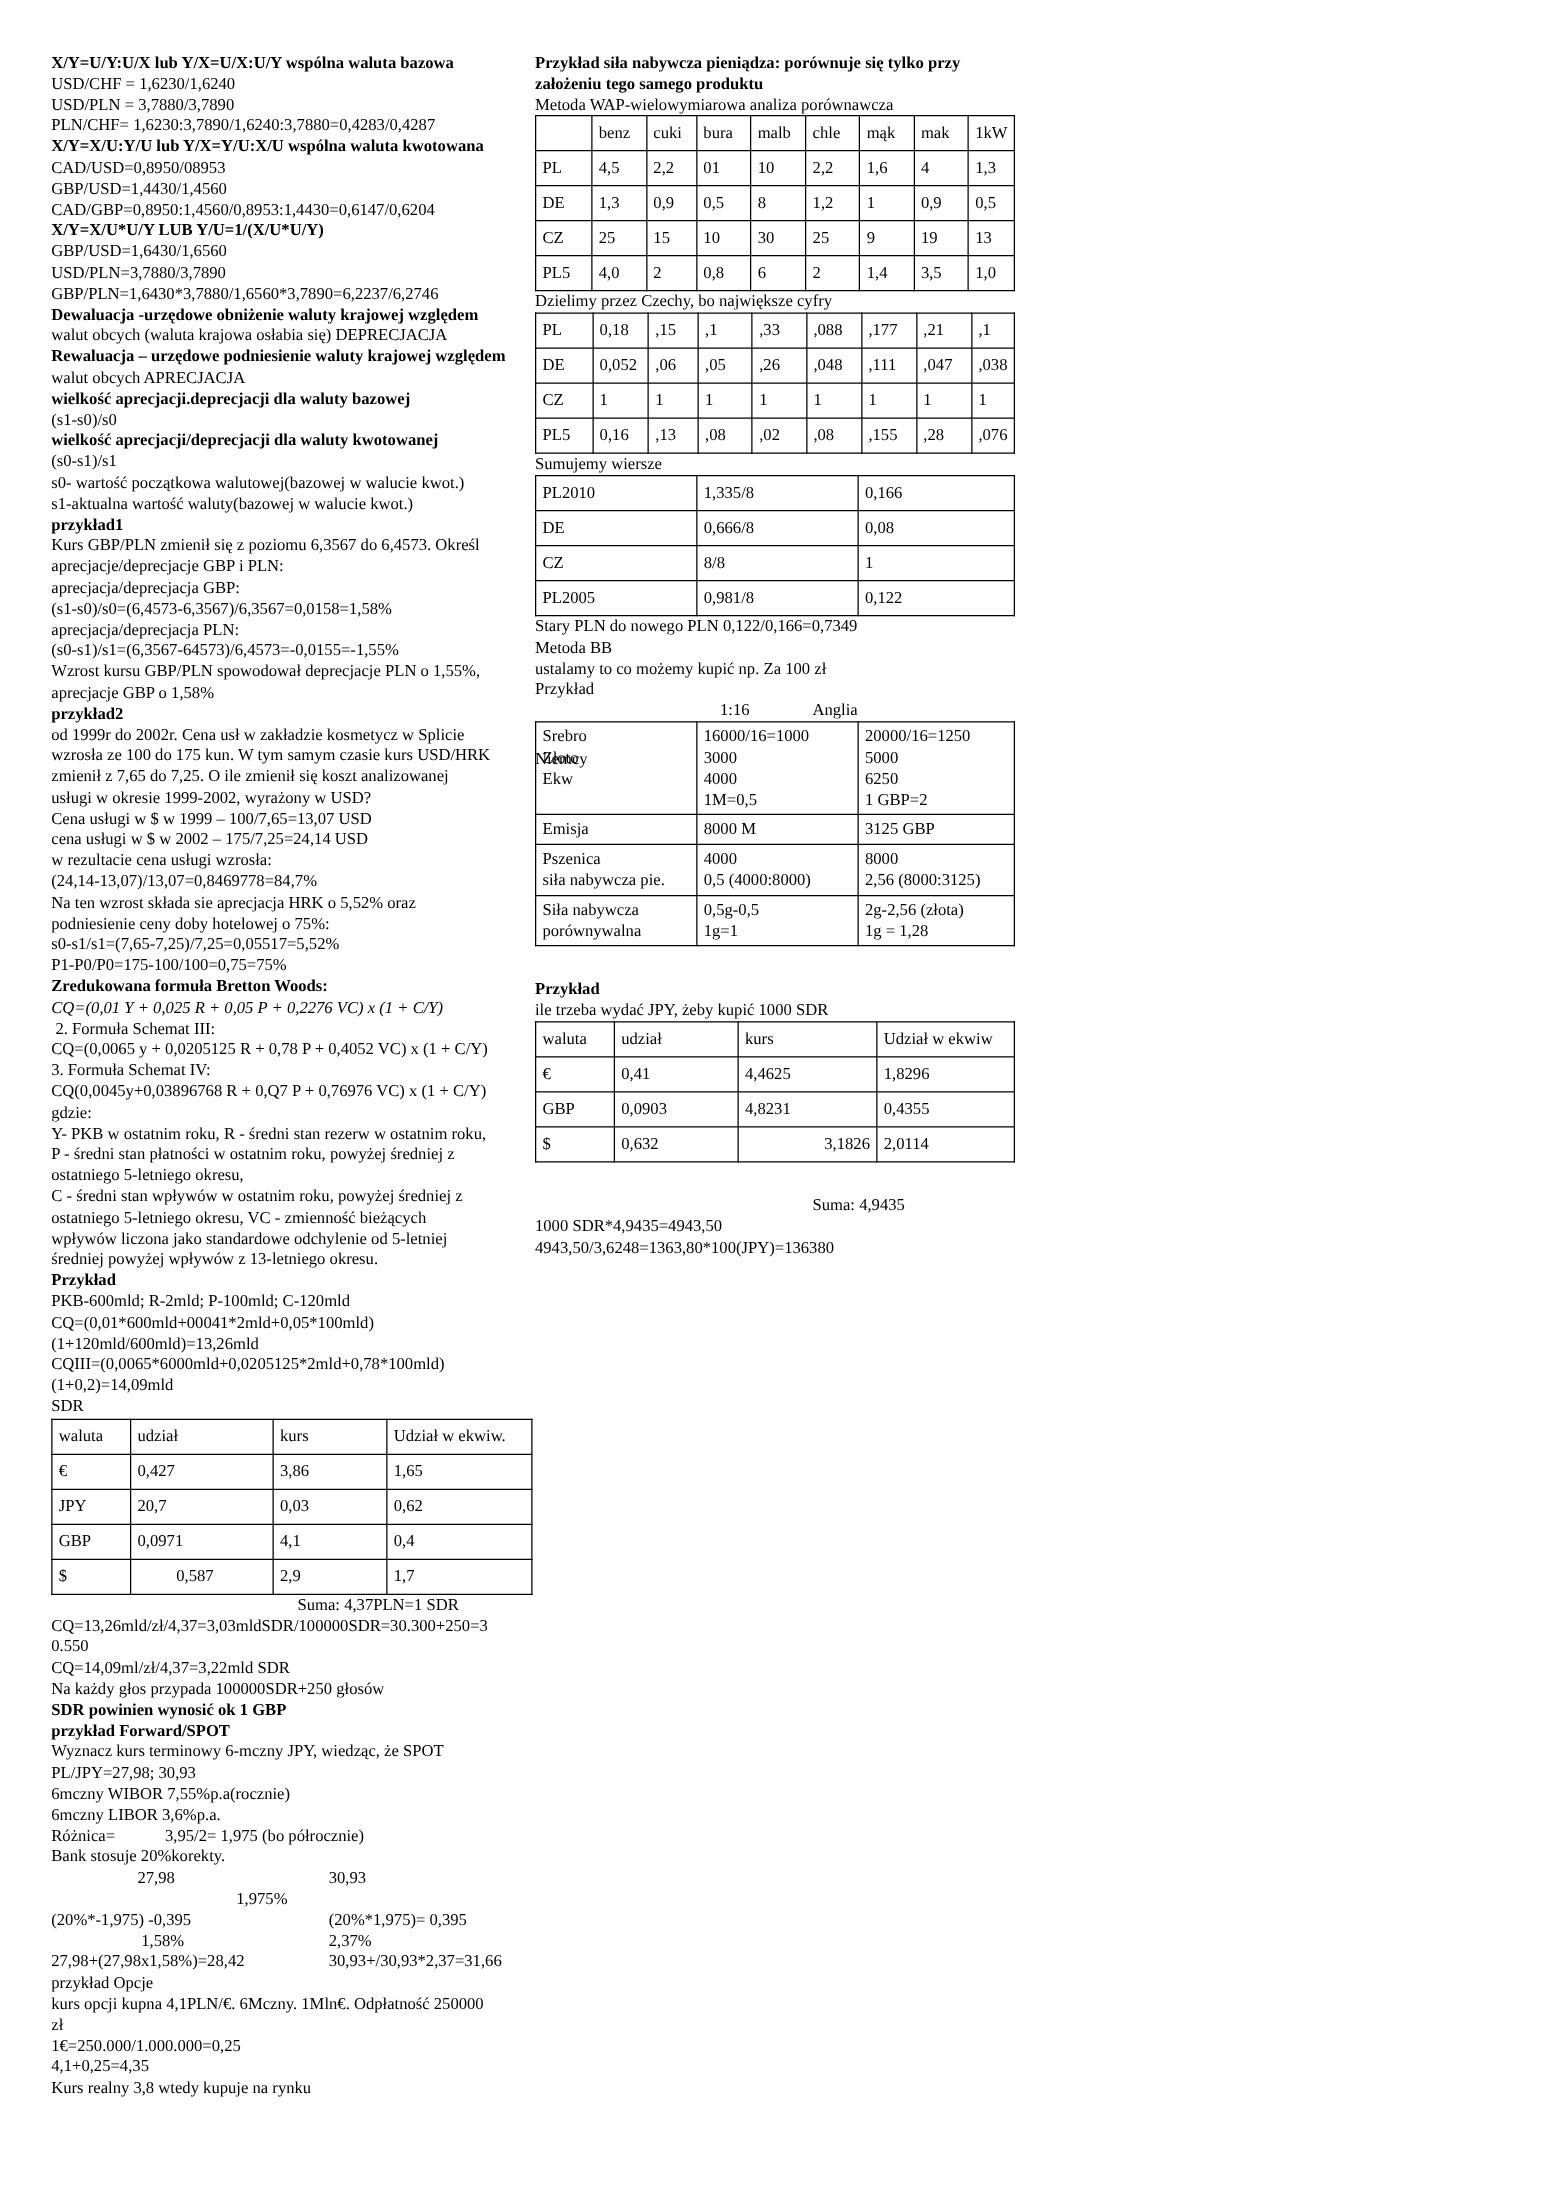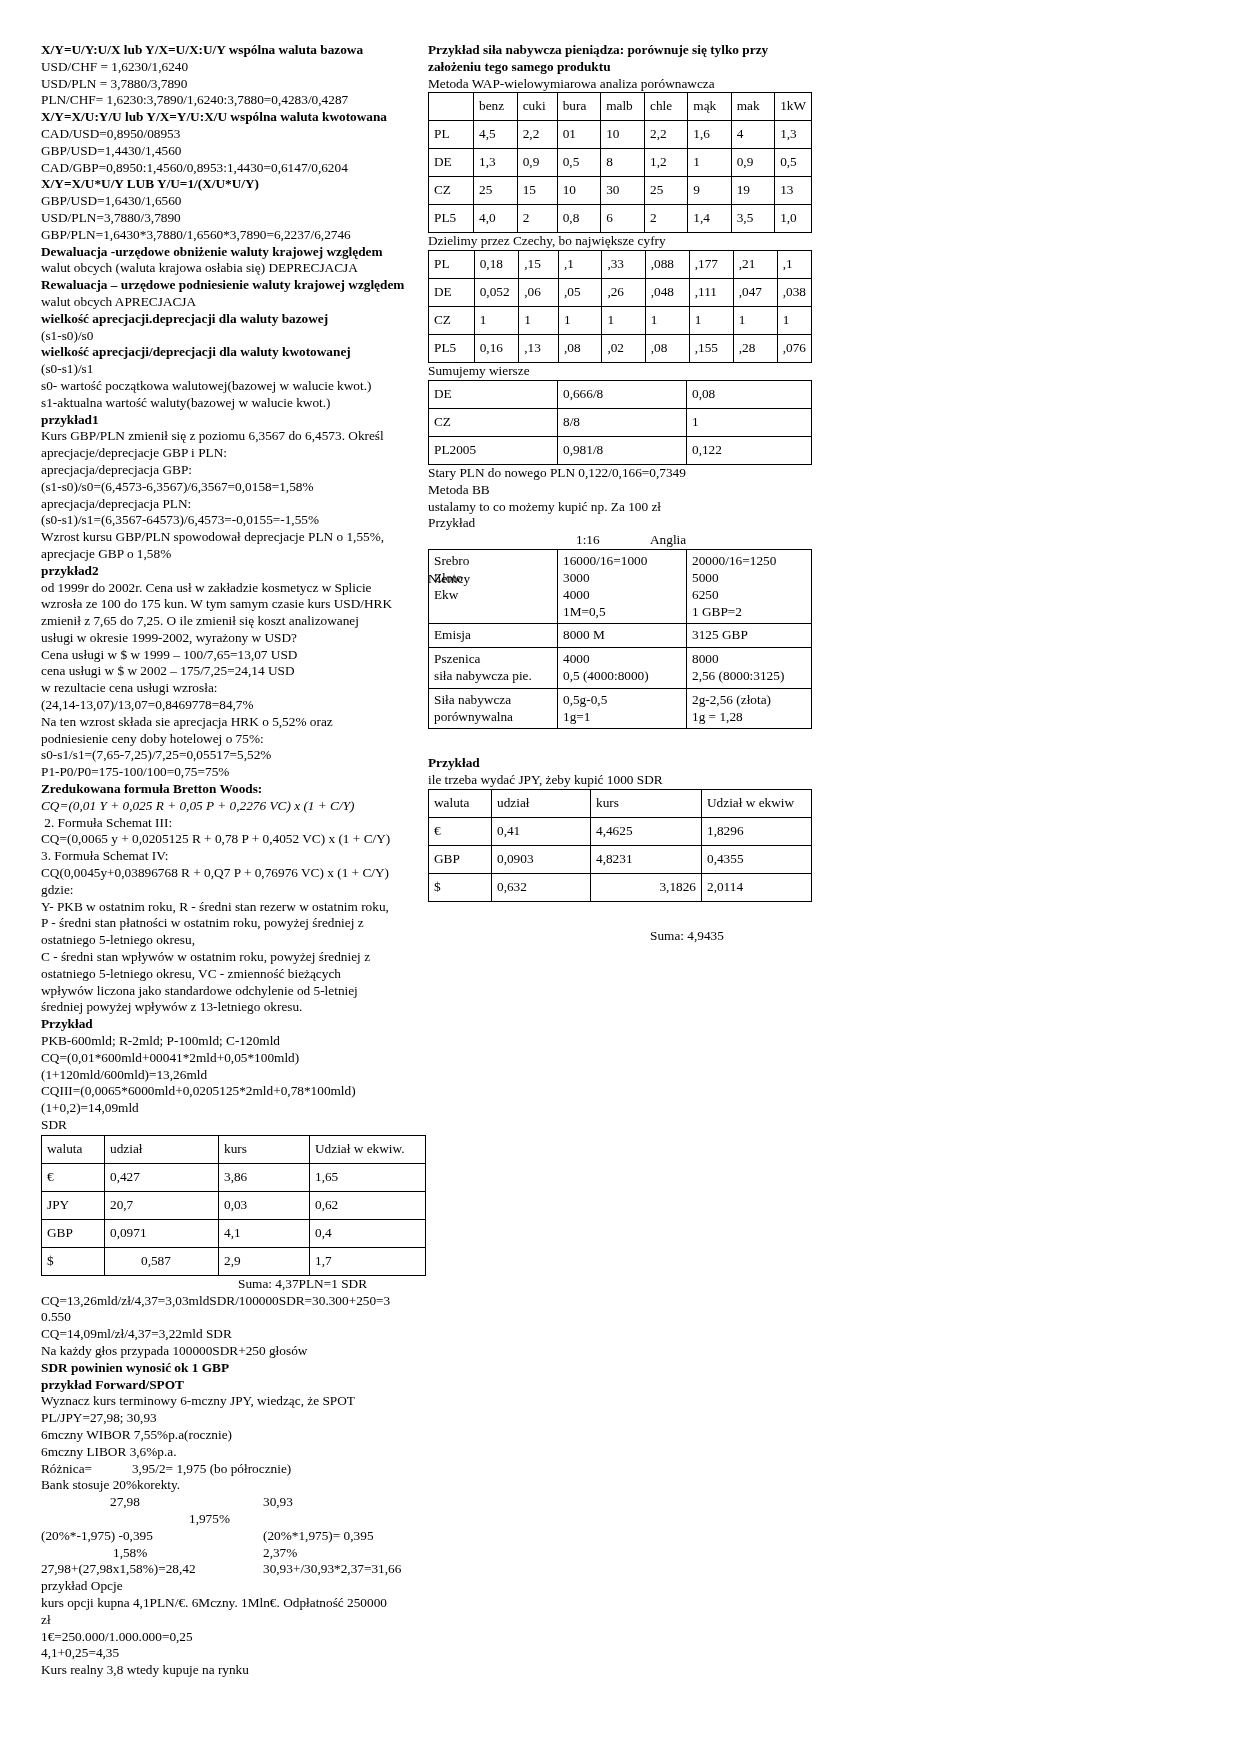--- a/index.html
+++ b/index.html
@@ -281,20 +281,25 @@
           <td style="width: 34px;">,28</td>
           <td>,076</td>
         </tr>
       </tbody>
     </table>
 
   <div class="line">Sumujemy wiersze</div>
   <table id="sum-table" class="thick" style="width:384px;">
       <tbody id="sum-tbody">
         <tr>
+          <td style="width: 118px;">PL2010</td>
+          <td style="width: 118px;">1,335/8</td>
+          <td>0,166</td>
+        </tr>
+        <tr>
           <td style="width: 118px;">DE</td>
           <td style="width: 118px;">0,666/8</td>
           <td>0,08</td>
         </tr>
         <tr>
           <td style="width: 118px;">CZ</td>
           <td style="width: 118px;">8/8</td>
           <td>1</td>
         </tr>
         <tr>
@@ -367,13 +372,17 @@
         <tr>
           <td style="width: 52px;">$</td>
           <td style="width: 88px;">0,632</td>
           <td style="width: 100px; text-align: right;">3,1826</td>
           <td>2,0114</td>
         </tr>
       </tbody>
     </table>
   <div style="height:26px;"></div>
   <div style="padding-left:222px;">Suma: 4,9435</div>
+  <div id="final-lines">
+      <div class="line">1000 SDR*4,9435=4943,50</div>
+      <div class="line">4943,50/3,6248=1363,80*100(JPY)=136380</div>
+    </div>
 </div>
 
 </body></html>

